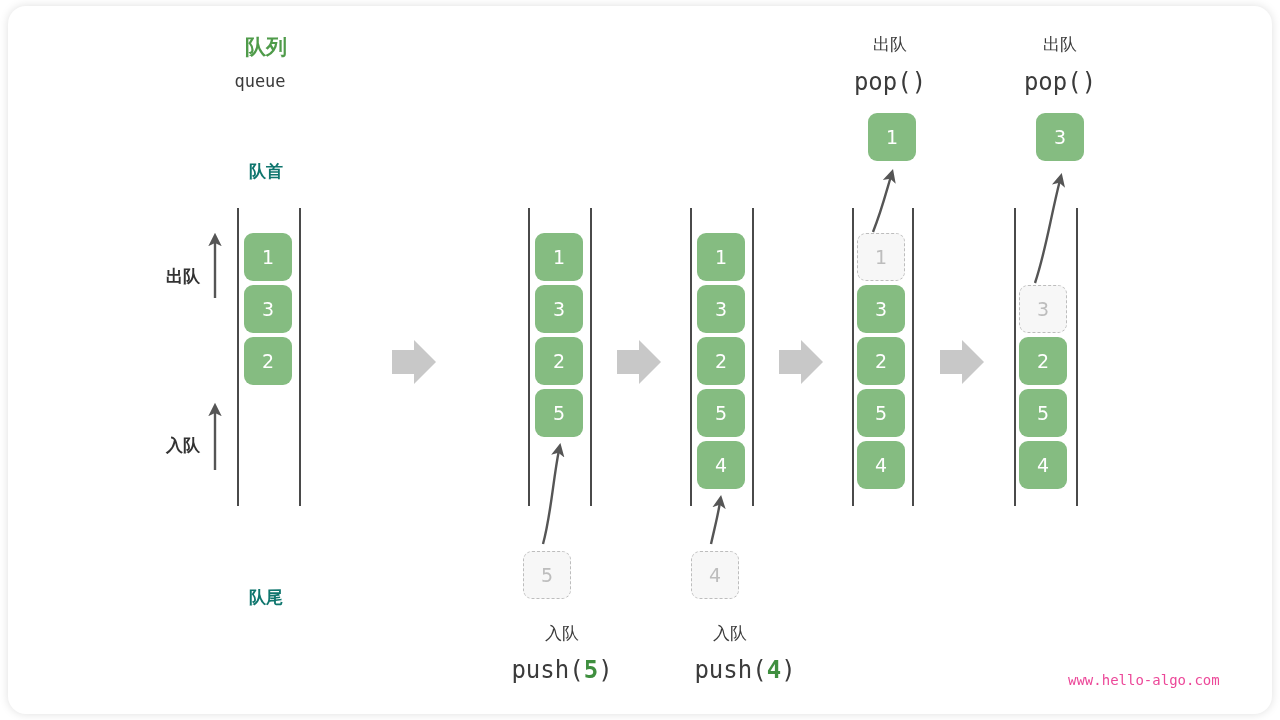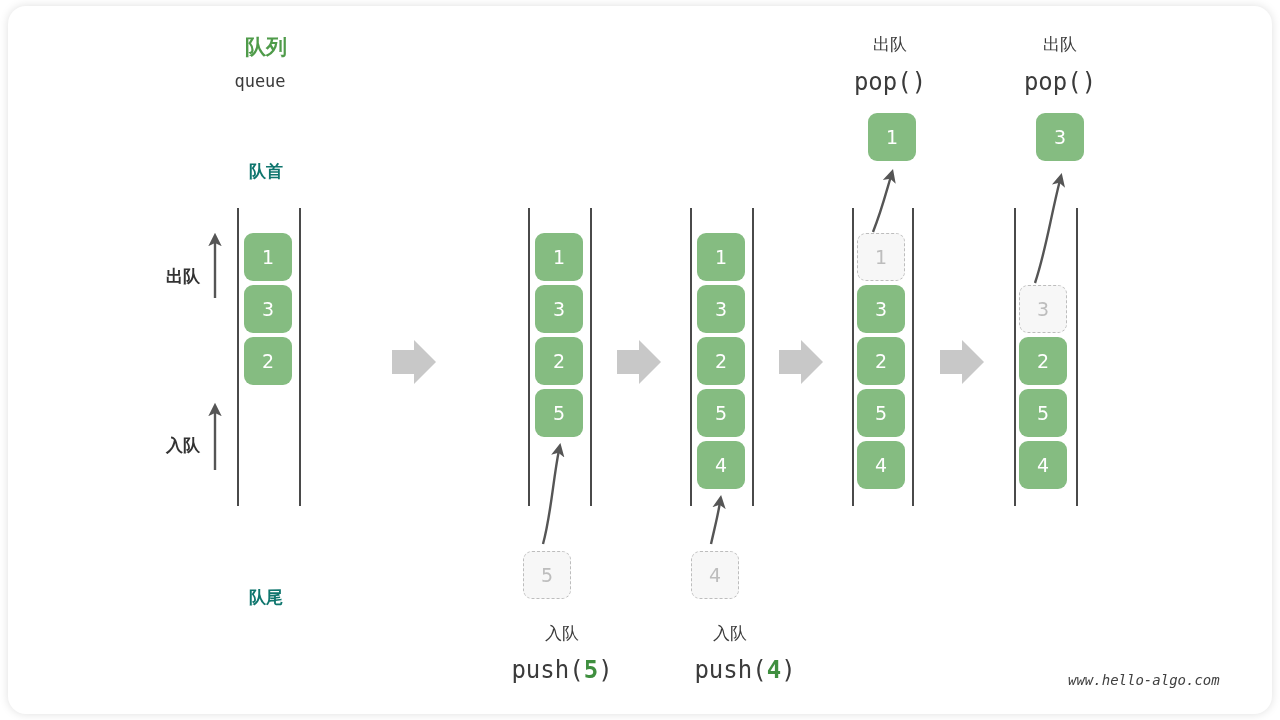--- a/index.html
+++ b/index.html
@@ -101,23 +101,22 @@
   .box.ghost {
     background: #f7f7f7;
     border: 1.8px dashed #bdbdbd;
     color: #bdbdbd;
   }
 
   
   .watermark {
     font-family: "DejaVu Sans Mono", "Liberation Mono", monospace;
     font-size: 14px;
-    color: #404040;
-    white-space: nowrap;
-    font-style: italic;
+    color: #ec4899;
+    white-space: nowrap;
   }
   svg.overlay {
     position: absolute;
     left: 0; top: 0;
     width: 1280px; height: 720px;
     pointer-events: none;
   }
 </style>
 </head>
 <body>

